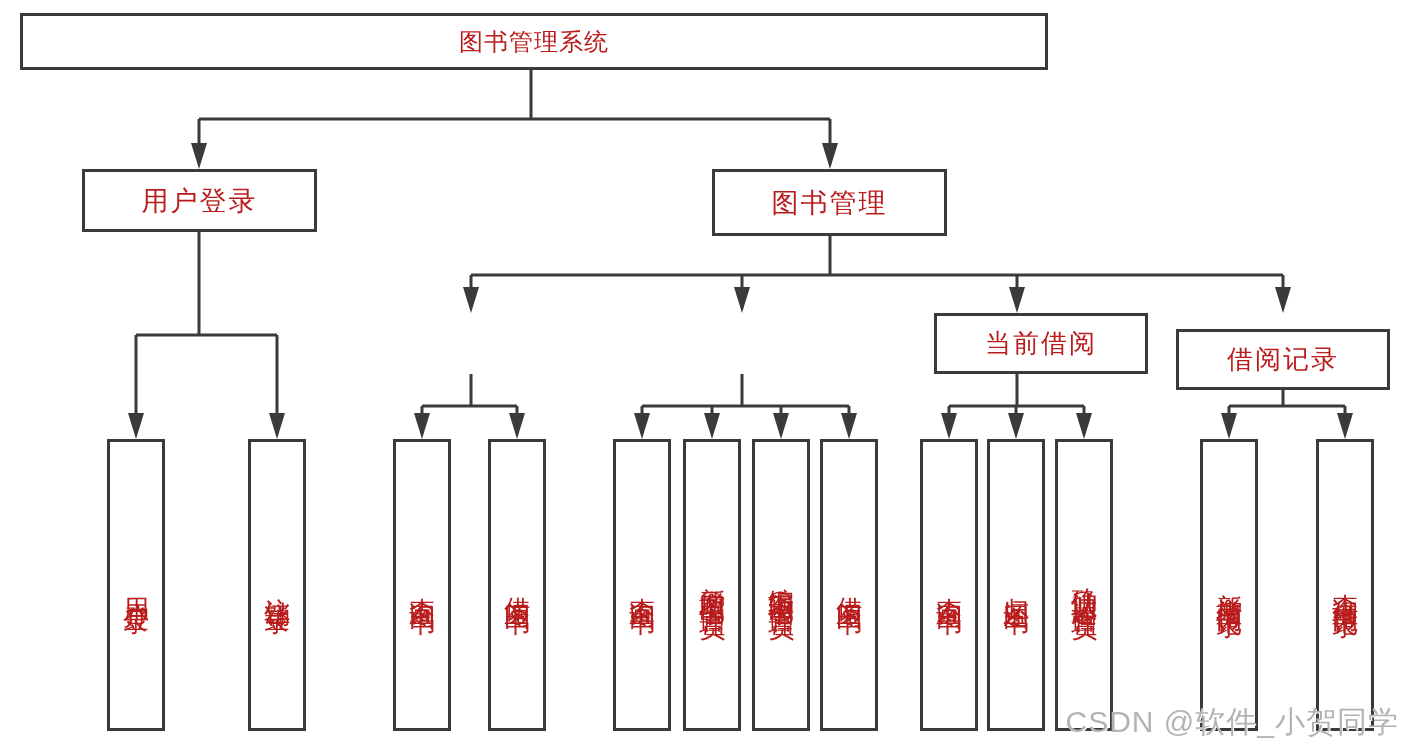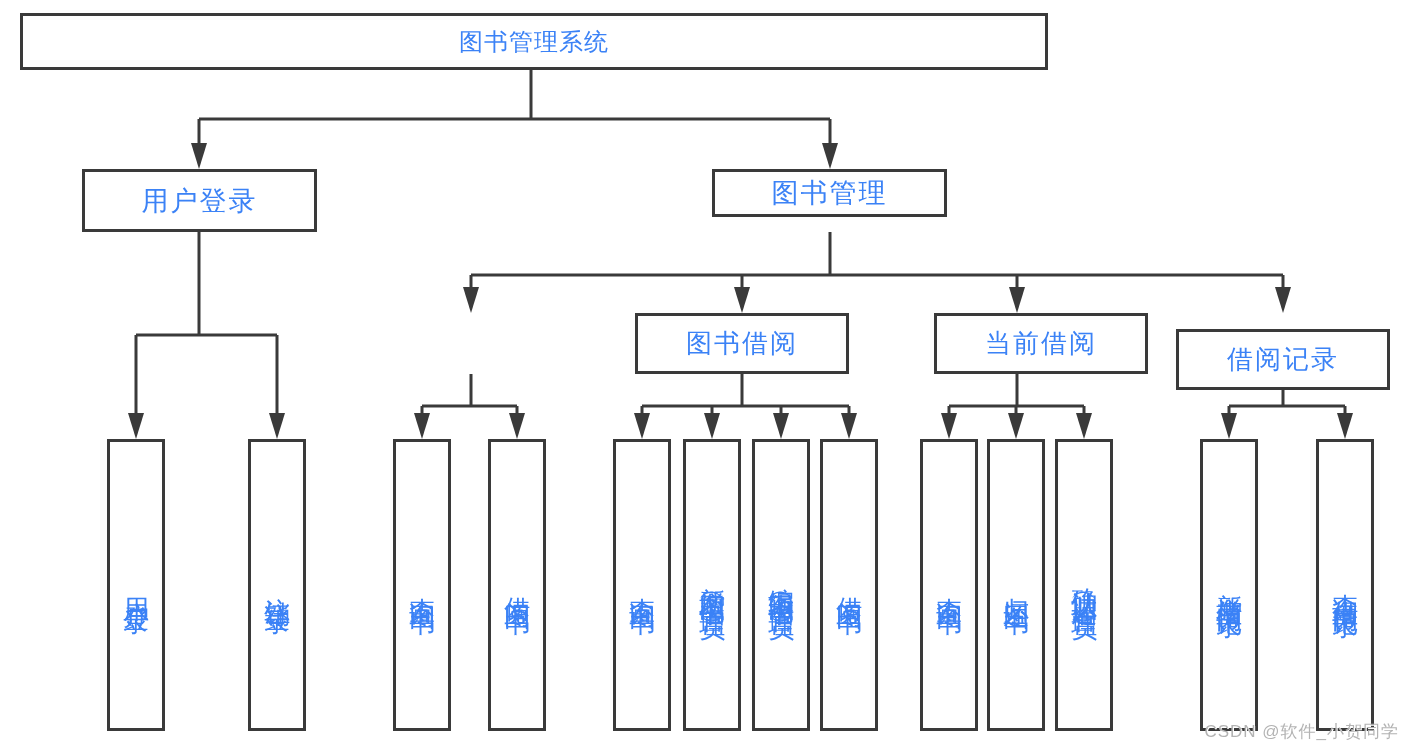--- a/index.html
+++ b/index.html
@@ -24,37 +24,37 @@
   }
   .box {
     position: absolute;
     box-sizing: border-box;
     background: #ffffff;
     border: 3px solid #3a3a3a;
     display: flex;
     align-items: center;
     justify-content: center;
     text-align: center;
-    color: #3b82f6;
+    color: #b91c1c;
   }
   .root-box  { font-size: 24px; letter-spacing: 1px; }
   .branch-box{ font-size: 27px; letter-spacing: 2px; }
   .sect-box  { font-size: 26px; letter-spacing: 2px; }
   .leaf-box  {
     writing-mode: vertical-rl;
     text-orientation: mixed;
     font-size: 26px;
     letter-spacing: 4px;
     line-height: 1.05;
   }
   .watermark {
     position: absolute;
     right: 6px;
     bottom: 4px;
-    font-size: 17px;
+    font-size: 30px;
     color: #b3b3b3;
     text-shadow: 1px 1px 0 #ffffff;
     letter-spacing: 1px;
     white-space: nowrap;
     z-index: 5;
   }
   path { stroke: #3a3a3a; stroke-width: 3; fill: none; }
   polygon { fill: #3a3a3a; stroke: none; }
 </style>
 </head>
@@ -101,23 +101,22 @@
     <g>
       <path d="M1283 374 V406 M1229 406 H1345 M1229 406 V418 M1345 406 V418"></path>
       <polygon points="1221,413 1237,413 1229,439"></polygon>
       <polygon points="1337,413 1353,413 1345,439"></polygon>
     </g>
   </svg>
 
   <div class="box root-box" style="left:20px; top:13px; width:1028px; height:57px;">图书管理系统</div>
 
   <div class="box branch-box" style="left:82px; top:169px; width:235px; height:63px;">用户登录</div>
-  <div class="box branch-box" style="left:712px; top:169px; width:235px; height:48px;">图书管理</div>
+  <div class="box branch-box" style="left:712px; top:169px; width:235px; height:67px;">图书管理</div>
 
-  <div class="box sect-box" style="left:635px; top:313px; width:214px; height:61px;">图书借阅</div>
   <div class="box sect-box" style="left:910px; top:313px; width:214px; height:61px;margin-left:24px;">当前借阅</div>
   <div class="box sect-box" style="left:1176px; top:329px; width:214px; height:61px;">借阅记录</div>
 
   <div class="box leaf-box" style="left:107px; top:439px; width:58px; height:292px;">用户登录</div>
   <div class="box leaf-box" style="left:248px; top:439px; width:58px; height:292px;">注销登录</div>
 
   <div class="box leaf-box" style="left:393px; top:439px; width:58px; height:292px;">查询图书</div>
   <div class="box leaf-box" style="left:488px; top:439px; width:58px; height:292px;">借阅图书</div>
 
   <div class="box leaf-box" style="left:613px; top:439px; width:58px; height:292px;">查询图书</div>

